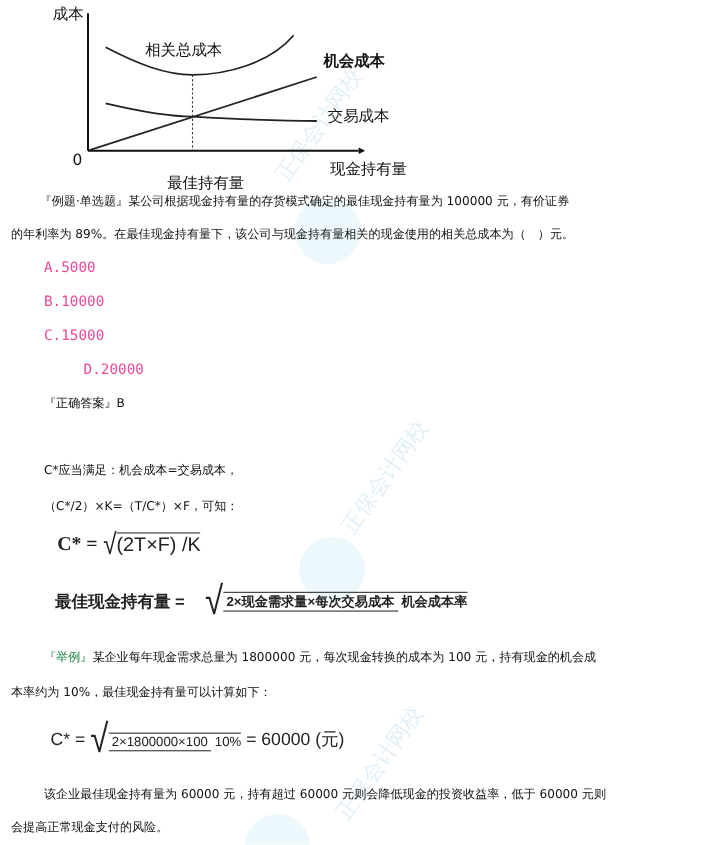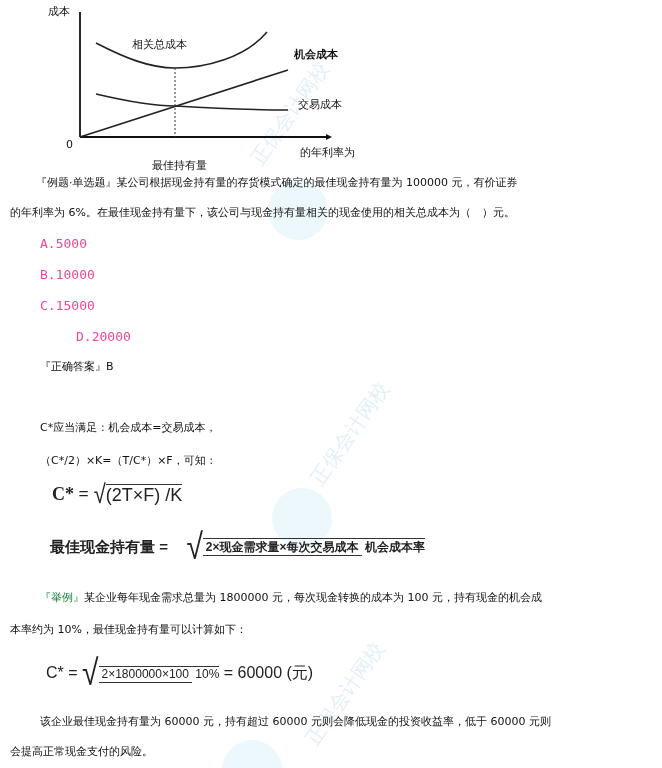--- a/index.html
+++ b/index.html
@@ -1,19 +1,19 @@
 <!DOCTYPE html>
 <html><head>
 <meta charset="utf-8">
 <style>
   html, body { margin:0; padding:0; background:#ffffff; }
   body { width:662px; height:768px; position:relative; overflow:hidden;
          font-family:"DejaVu Sans", sans-serif; color:#111; }
   .chart { position:absolute; left:0; top:0; width:380px; height:165px; }
-  .chart-label { position:absolute; font-size:11px; color:#111; white-space:nowrap; }
+  .chart-label { position:absolute; font-size:14px; color:#111; white-space:nowrap; }
   .para { position:absolute; font-size:11px; color:#111; white-space:nowrap; letter-spacing:0px; }
   .opt { position:absolute; left:40px; font-size:13px; font-family:"DejaVu Sans Mono", monospace; color:#ec4899; }
   .formula { position:absolute; font-family:"Liberation Sans", sans-serif; color:#222; white-space:nowrap; }
   .frac { display:inline-flex; flex-direction:column; align-items:center; vertical-align:middle; }
   .frac .num { border-bottom:1.5px solid #333; padding:0 3px 1px; }
   .frac .den { padding-top:2px; }
   .sqrt-sym { font-size:30px; vertical-align:middle; display:inline-block; transform:scaleY(1.2); }
   .radicand { border-top:1.5px solid #333; display:inline-block; vertical-align:middle; }
   .accent { color:#15803d; font-weight:normal; }
   .watermark { position:absolute; color:#cfe6f2; font-size:20px; transform:rotate(-55deg); opacity:0.6; white-space:nowrap; }
@@ -43,25 +43,25 @@
     <path d="M96,94 C130,102 160,106 175,106 C210,108 250,110 288,110" fill="none" stroke="#222" stroke-width="1.6"></path>
 
     <line x1="175" y1="68" x2="175" y2="137" stroke="#333" stroke-width="1" stroke-dasharray="2,2"></line>
   </svg>
   <span class="chart-label" style="left:48px;top:4px;">成本</span>
   <span class="chart-label" style="left:132px;top:37px;">相关总成本</span>
   <span class="chart-label" style="left:294px;top:47px;font-weight:bold;">机会成本</span>
   <span class="chart-label" style="left:298px;top:97px;">交易成本</span>
   <span class="chart-label" style="left:66px;top:138px;">0</span>
   <span class="chart-label" style="left:152px;top:145px;margin-top:13px;">最佳持有量</span>
-  <span class="chart-label" style="left:300px;top:145px;">的年利率为</span>
+  <span class="chart-label" style="left:300px;top:145px;">现金持有量</span>
 </div>
 
 <div class="para" style="left:36px;top:175px;">『例题·单选题』某公司根据现金持有量的存货模式确定的最佳现金持有量为 100000 元，有价证券</div>
-<div class="para" style="left:10px;top:205px;">的年利率为 6%。在最佳现金持有量下，该公司与现金持有量相关的现金使用的相关总成本为（　）元。</div>
+<div class="para" style="left:10px;top:205px;">的年利率为 89%。在最佳现金持有量下，该公司与现金持有量相关的现金使用的相关总成本为（　）元。</div>
 
 <div class="opt" style="top:236px;">A.5000</div>
 <div class="opt" style="top:267px;">B.10000</div>
 <div class="opt" style="top:298px;">C.15000</div>
 <div class="opt" style="top:329px;margin-left:36px;">D.20000</div>
 <div class="para" style="left:40px;top:359px;">『正确答案』B</div>
 
 <div class="para" style="left:40px;top:420px;">C*应当满足：机会成本=交易成本，</div>
 <div class="para" style="left:40px;top:453px;">（C*/2）×K=（T/C*）×F，可知：</div>
 

